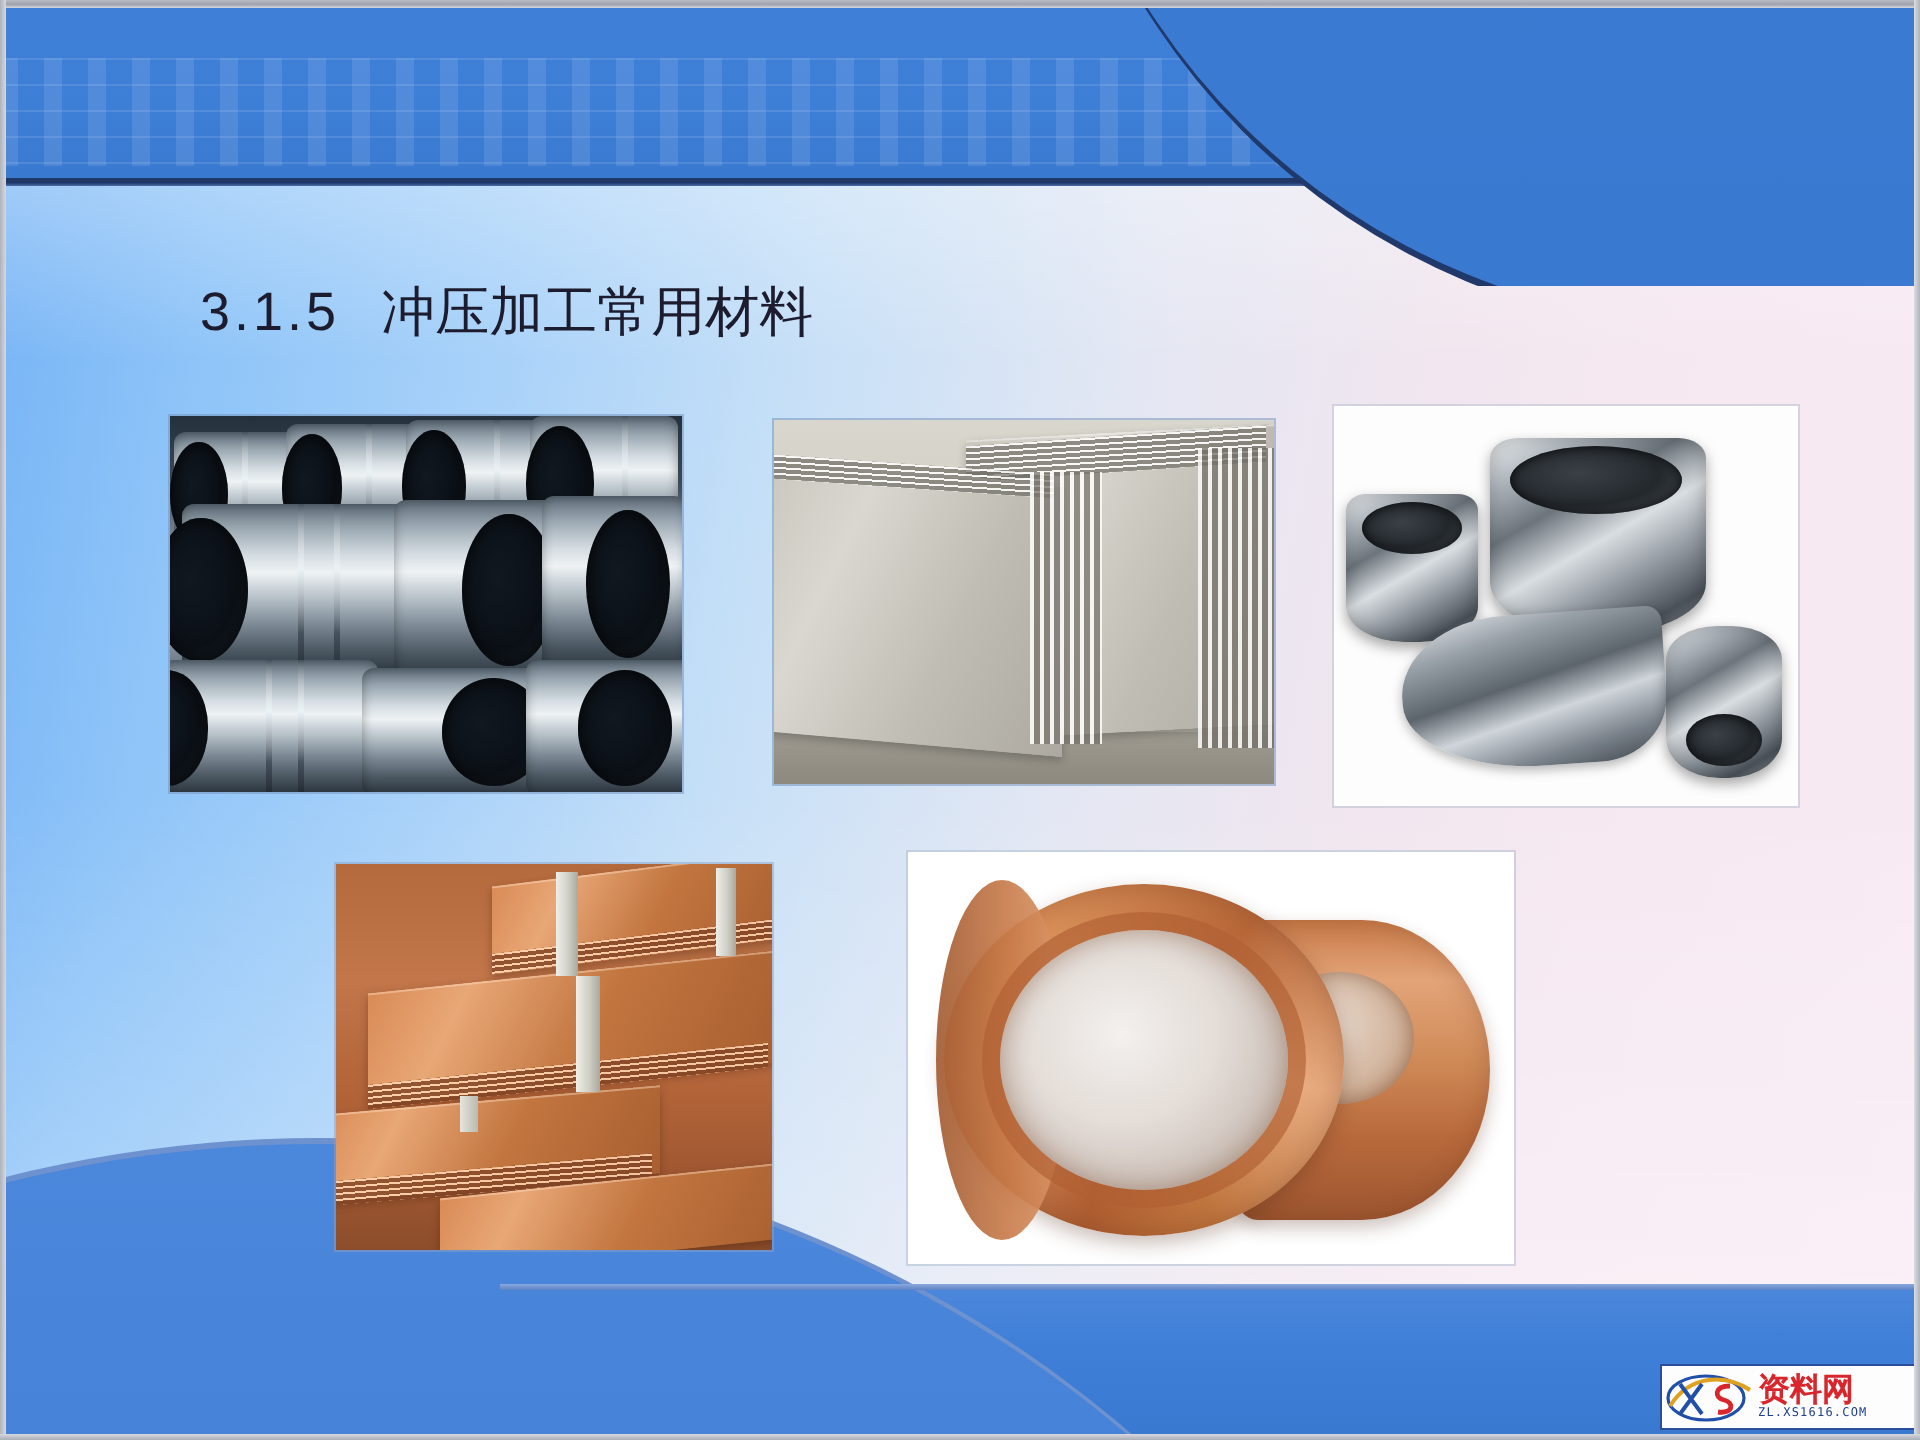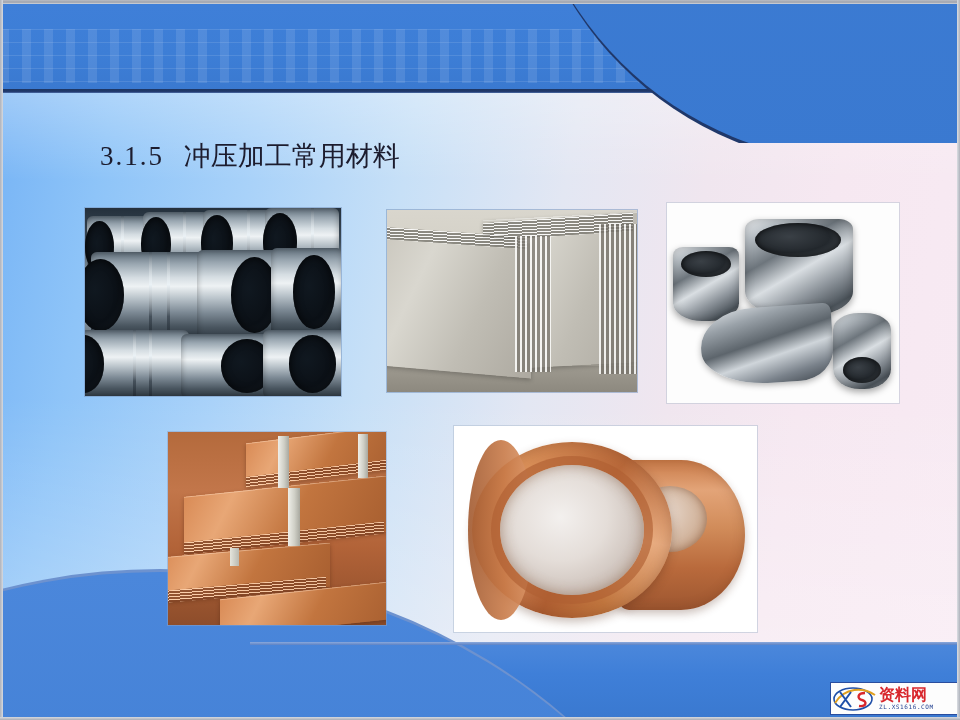--- a/index.html
+++ b/index.html
@@ -114,21 +114,21 @@
   }
 
   
   .title {
     position:absolute; left:100px; top:138px;
     font-size:27px;
     color:#1c1c2e;
     letter-spacing:1px;
     z-index:20;
     white-space:nowrap;
-    font-family:Liberation Serif, serif;
+    font-family:Liberation Sans, sans-serif;
   }
   .title .num { letter-spacing:2px; }
   .title .cn  { margin-left:12px; letter-spacing:0px; }
 
   
   .pic {
     position:absolute;
     z-index:22;
     overflow:hidden;
     background:#ffffff;

